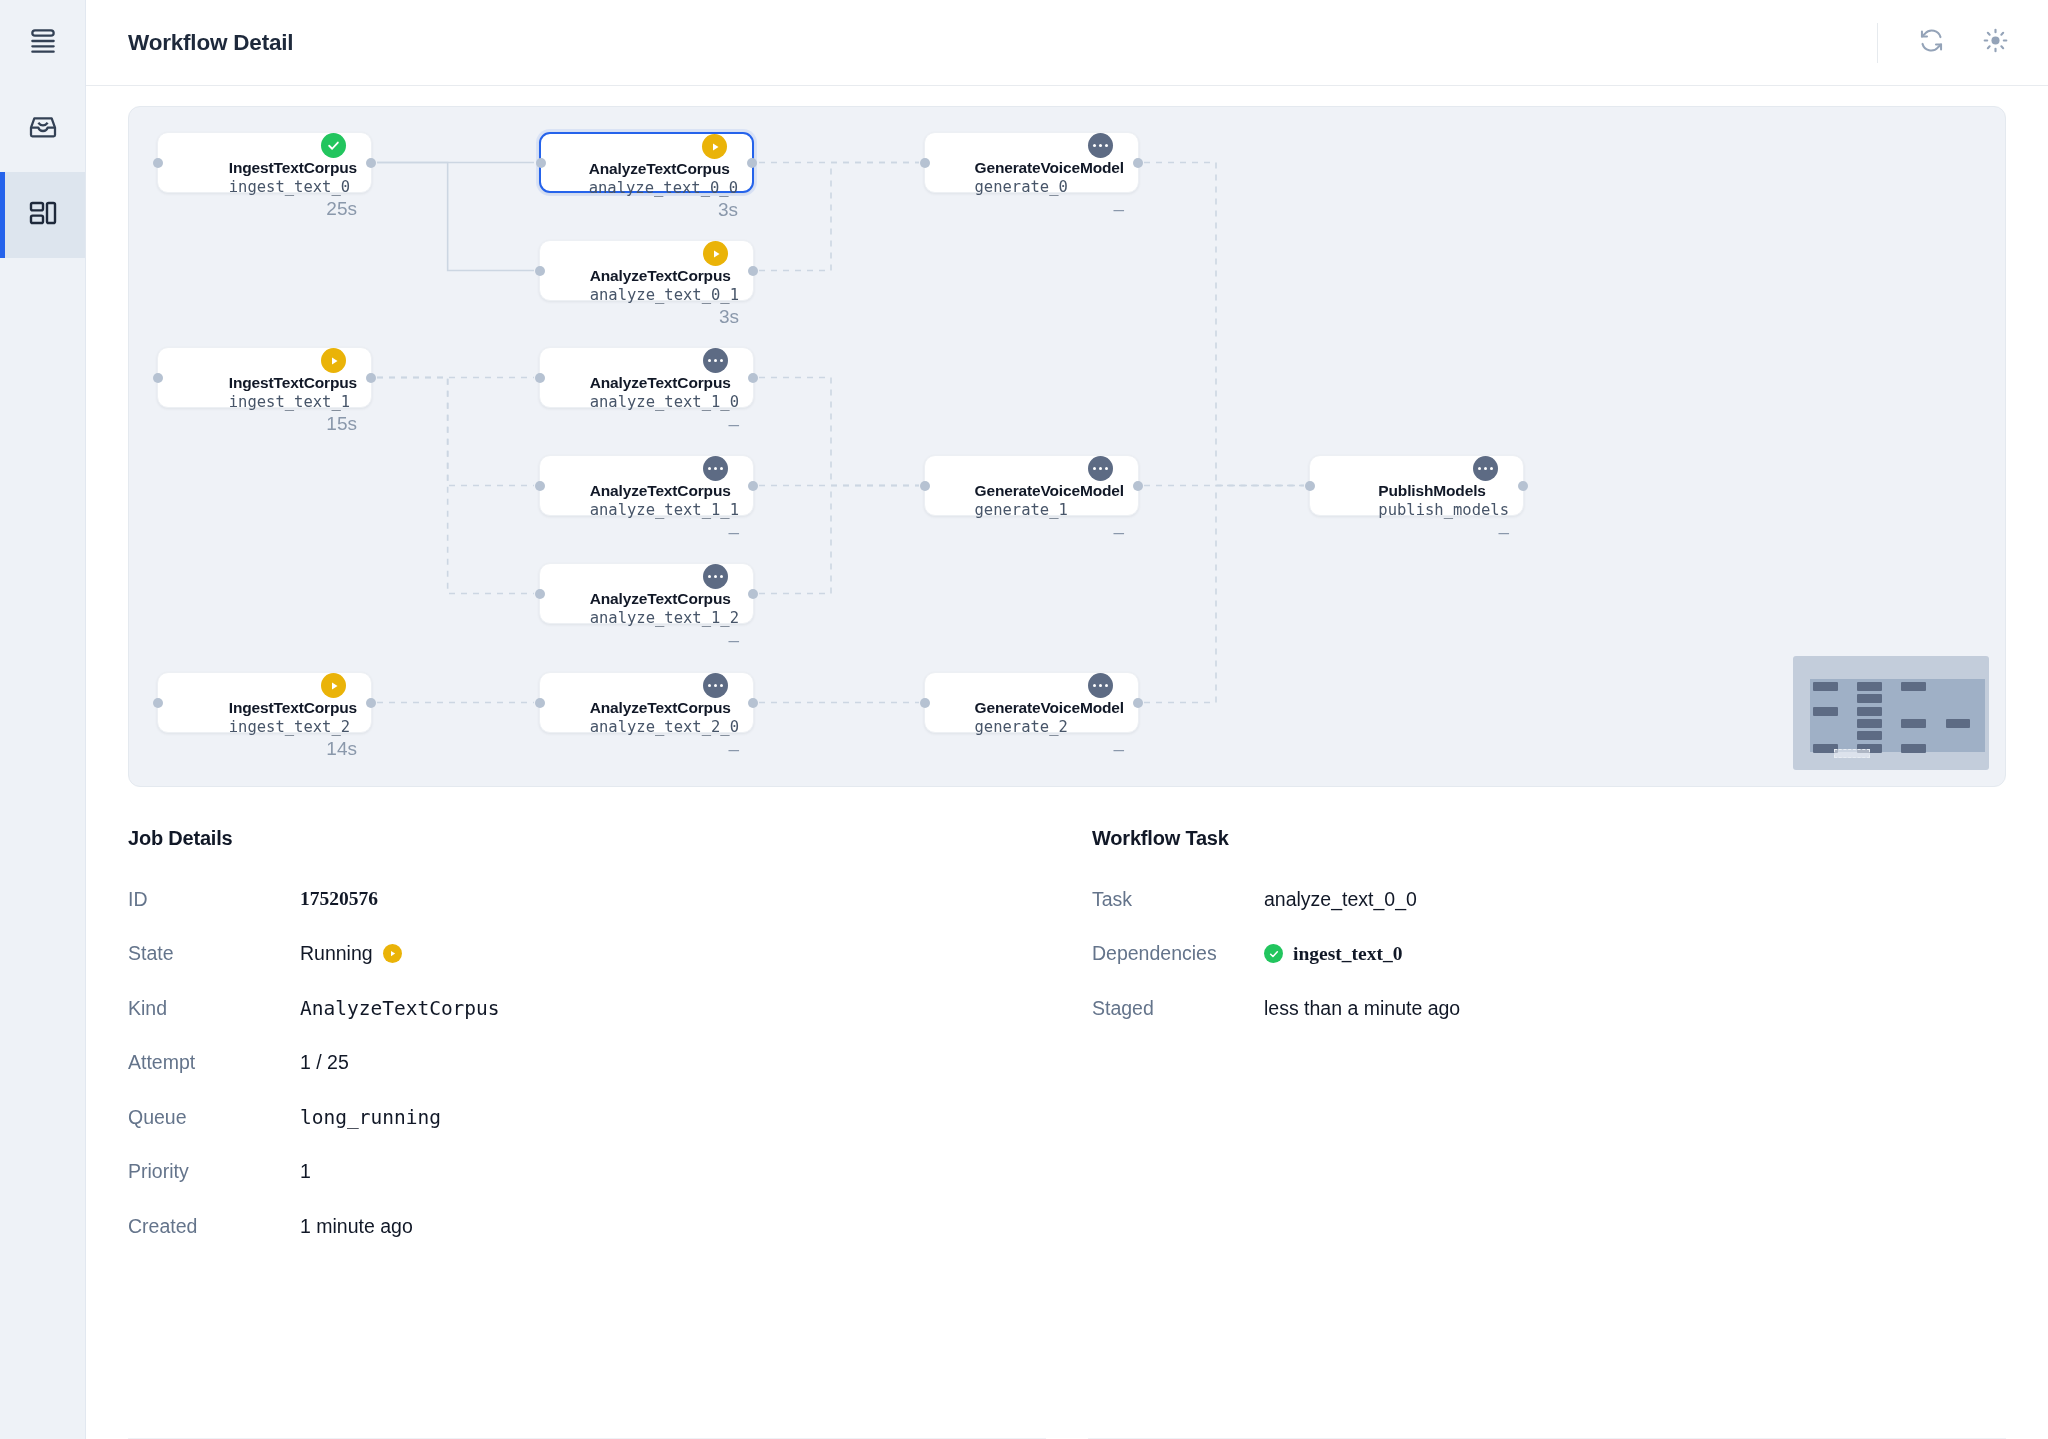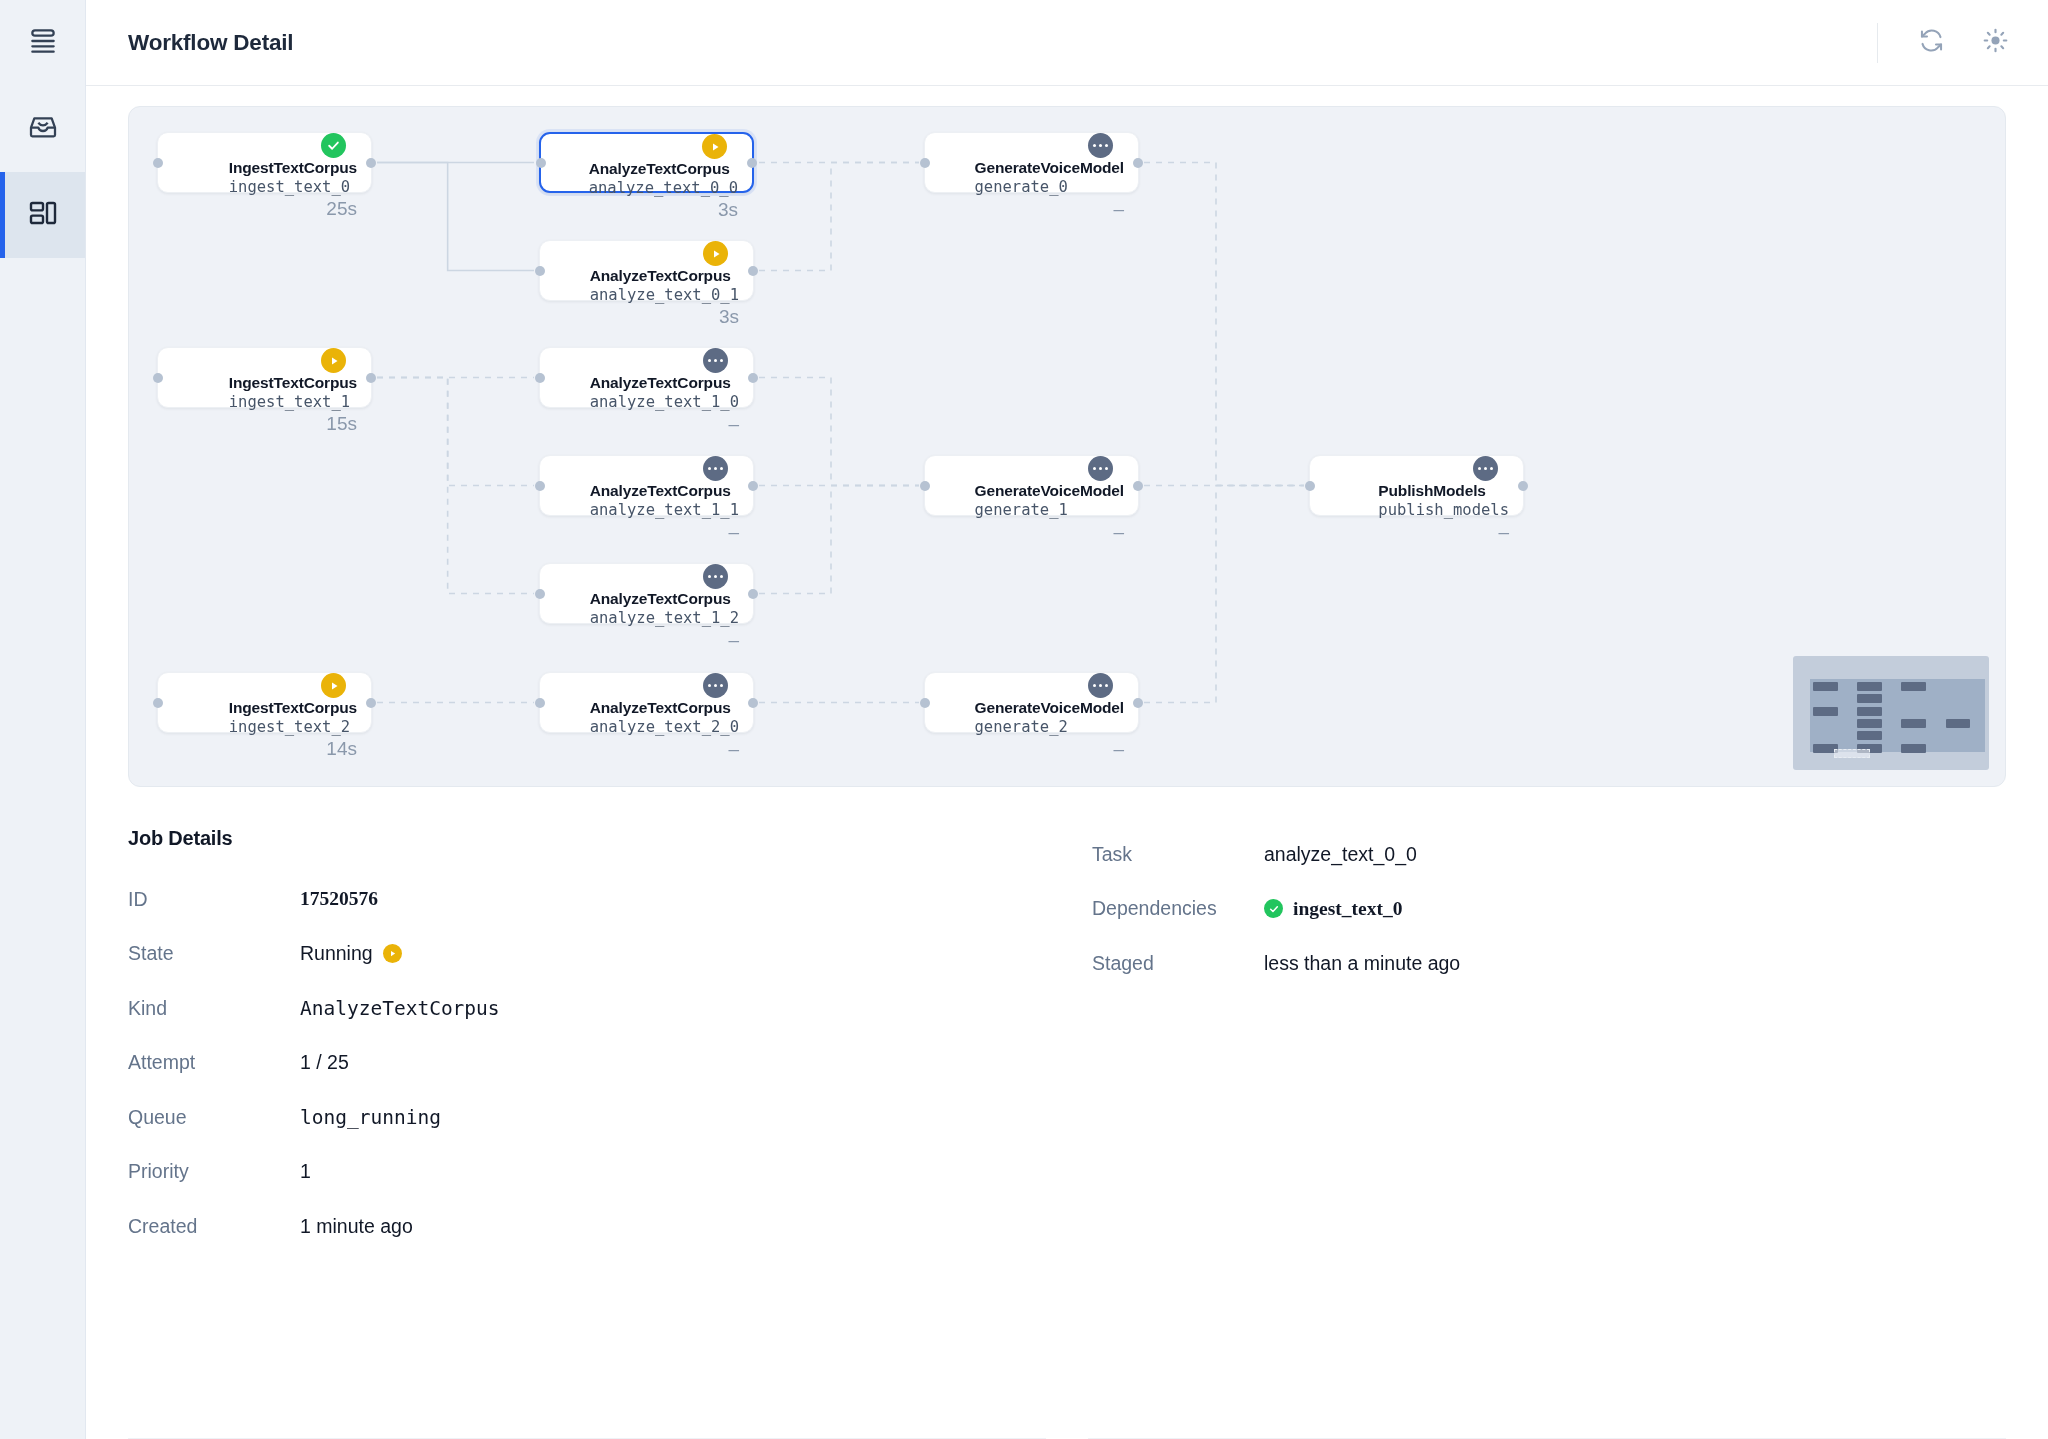--- a/index.html
+++ b/index.html
@@ -546,20 +546,21 @@
             </div>
             <div class="row">
               <div class="lbl">Created</div>
               <div class="val">
                 <span>1 minute ago</span>
               </div>
             </div>
           </div>
       </div>
       <div class="col right">
+        <div class="sect-title">Workflow Task</div>
         <div id="task-rows">
             <div class="row">
               <div class="lbl">Task</div>
               <div class="val">
                 <span>analyze_text_0_0</span>
               </div>
             </div>
             <div class="row">
               <div class="lbl">Dependencies</div>
               <div class="val bold-mono">

